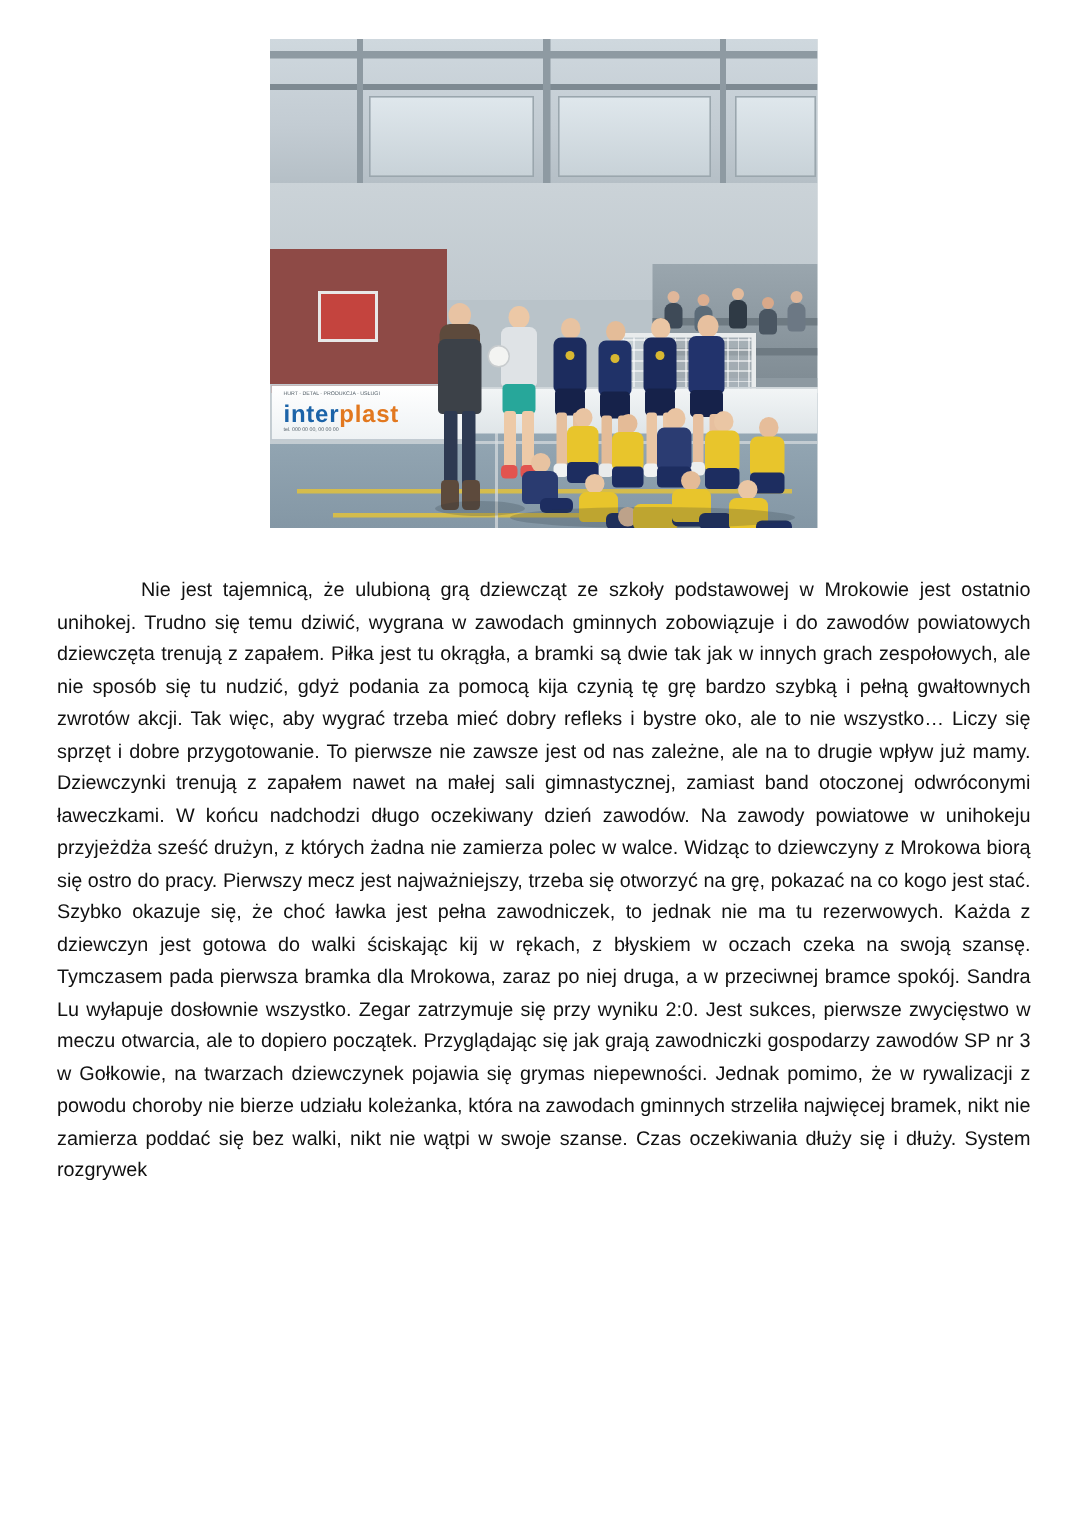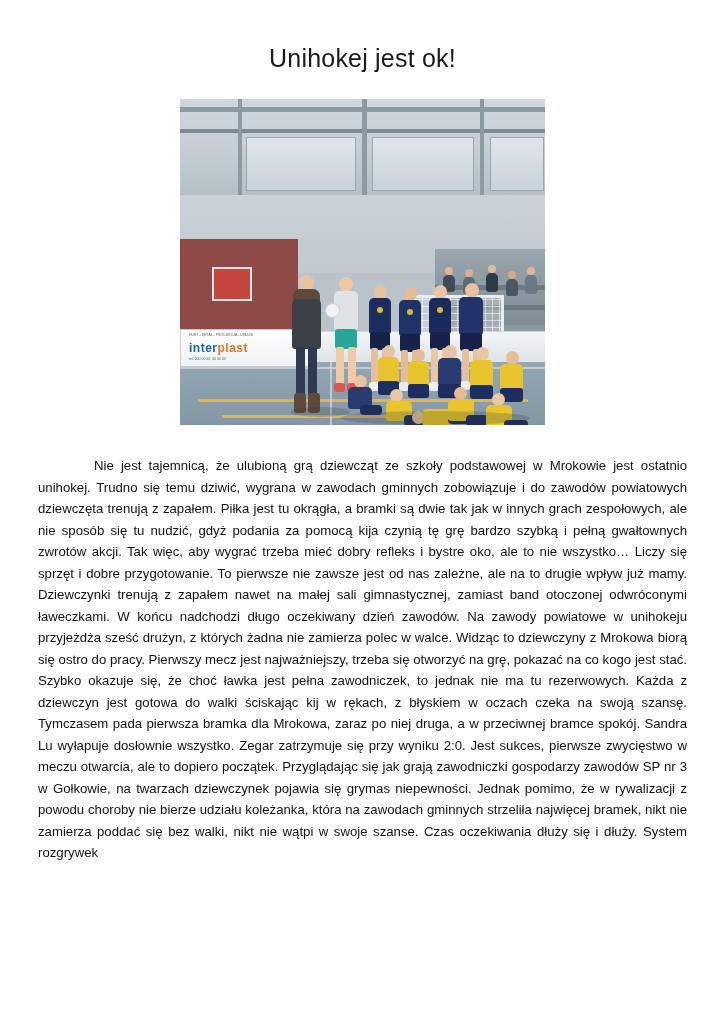--- a/index.html
+++ b/index.html
@@ -95,21 +95,21 @@
   }
   .ph-line2 {
     position: absolute; background: #d9dde0; height: 2px; opacity: .7;
   }
   .ph-banner {
     position: absolute; left: 0; top: 230px; width: 130px; height: 36px;
     background: linear-gradient(180deg,#ffffff,#eef2f4);
     border: 1px solid #c3cbd0;
   }
   .ph-banner .bl {
-    position: absolute; left: 8px; top: 11px; font-size: 12px; font-weight: bold;
+    position: absolute; left: 8px; top: 11px; font-size: 16px; font-weight: bold;
     color: #1b63a8; font-family: "Liberation Sans", sans-serif; letter-spacing: .5px;
   }
   .ph-banner .bl .or { color: #e2781f; }
   .ph-banner .bt {
     position: absolute; left: 8px; top: 3px; font-size: 3.5px; color: #55616a;
   }
   .ph-banner .bb {
     position: absolute; left: 8px; top: 27px; font-size: 3.5px; color: #55616a;
   }
   .ph-adboard {
@@ -135,21 +135,20 @@
     color: #111111;
     font-family: "Liberation Sans", sans-serif;
   }
   .article p { margin: 0; text-indent: 56px; }
 </style>
 </head>
 <body>
 
 <div class="page">
 
-  <h1 class="doc-title">Unihokej jest ok!</h1>
 
   <div class="figure">
     <div class="photo">
 
       <div class="ph-wallupper"></div>
       <div class="ph-ceilbeam" style="left:0;top:8px;width:365px;height:5px;"></div>
       <div class="ph-ceilbeam" style="left:0;top:30px;width:365px;height:4px;background:#7e8a92;"></div>
       <div class="ph-ceilbeam" style="left:58px;top:0;width:4px;height:96px;"></div>
       <div class="ph-ceilbeam" style="left:182px;top:0;width:5px;height:96px;"></div>
       <div class="ph-ceilbeam" style="left:300px;top:0;width:4px;height:96px;"></div>

